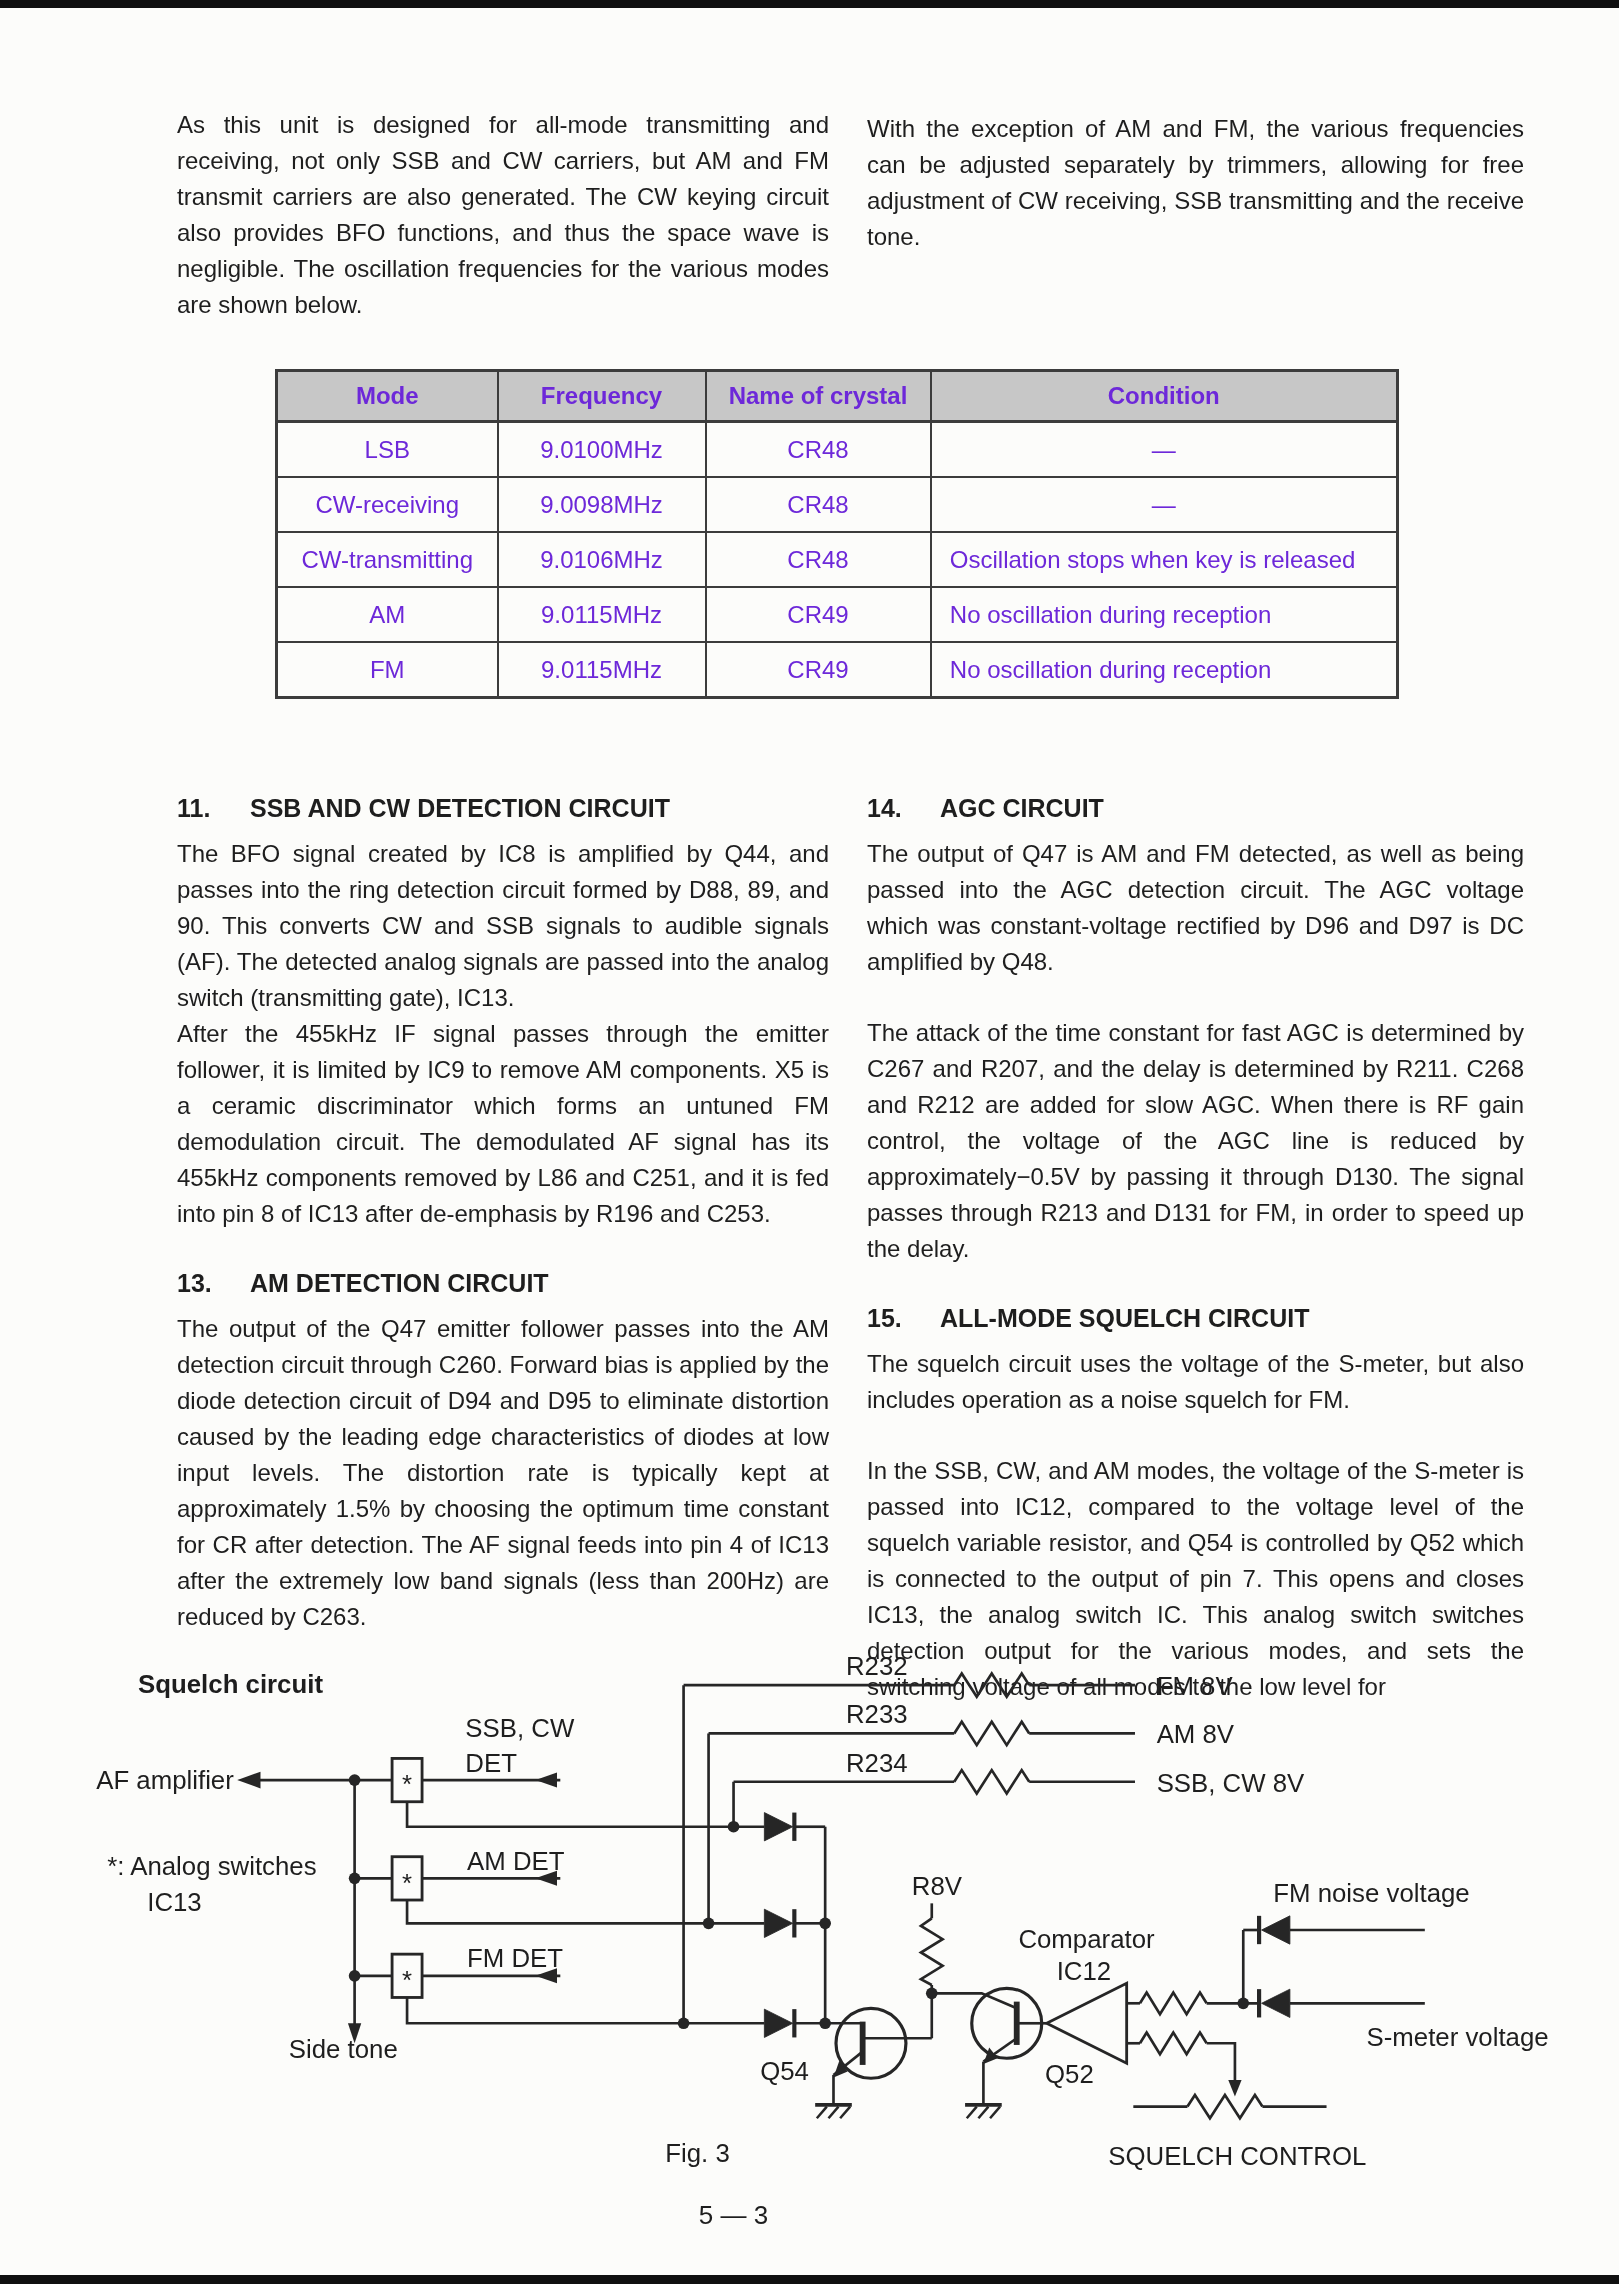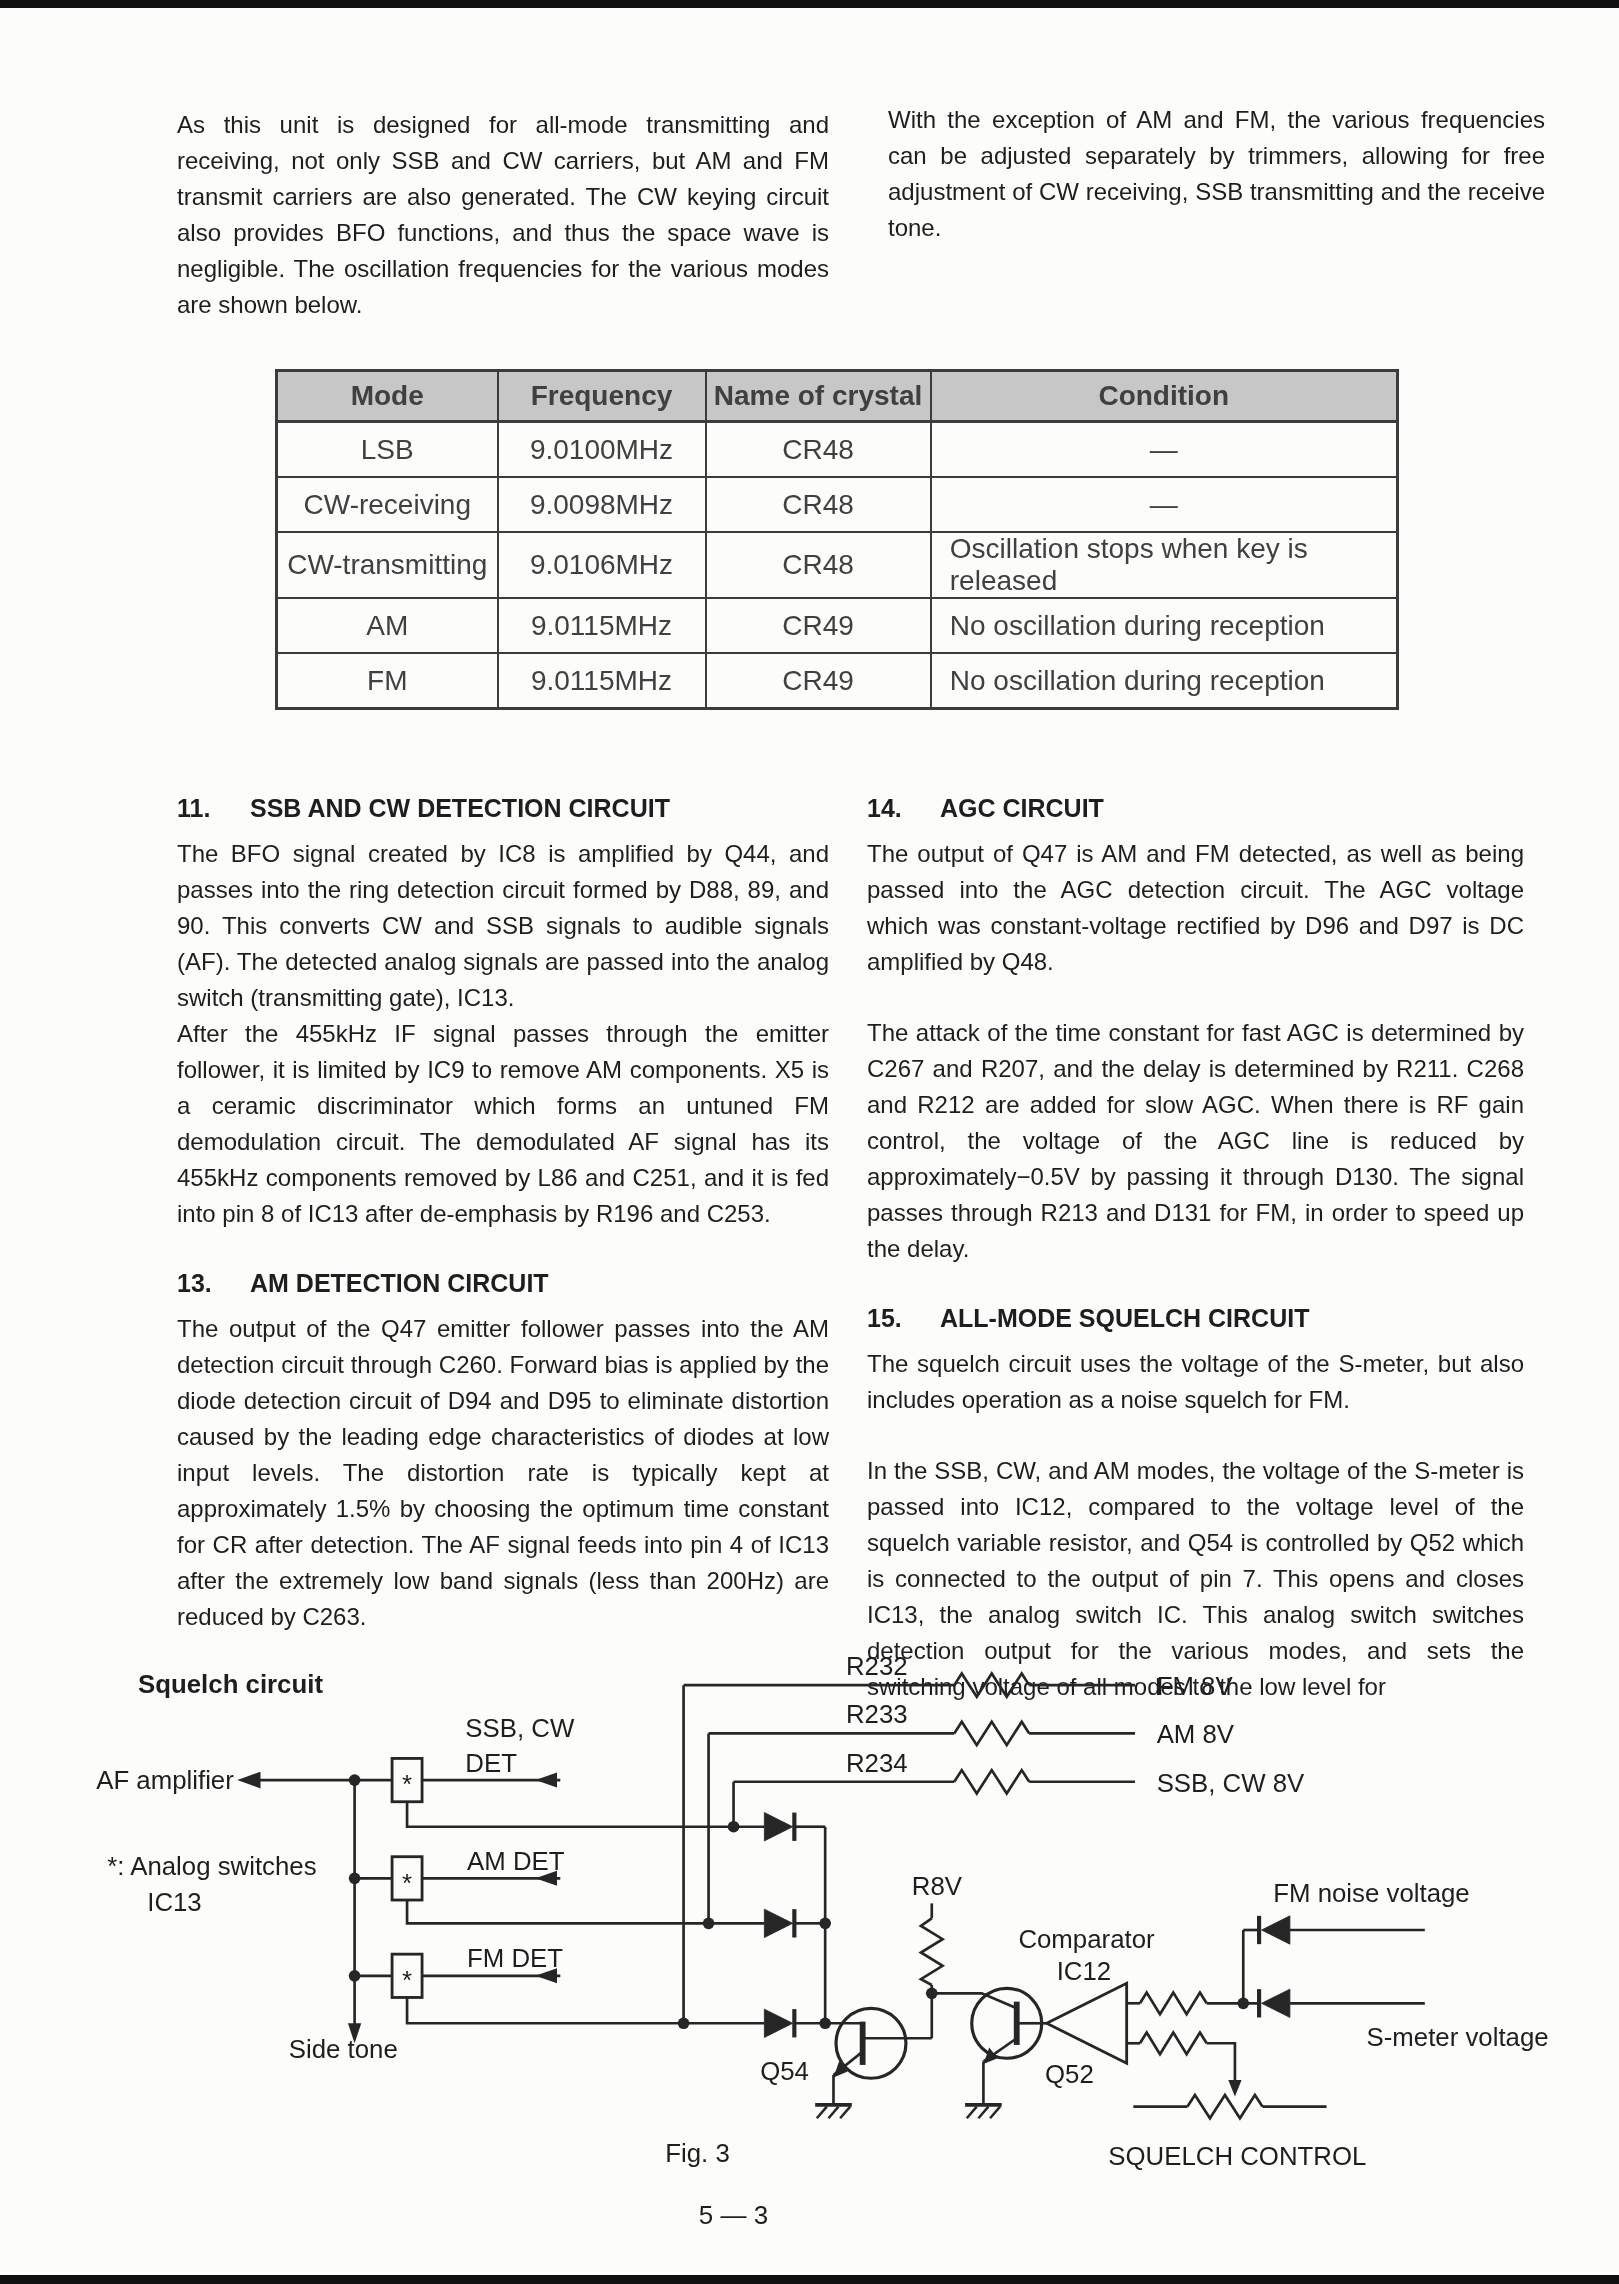--- a/index.html
+++ b/index.html
@@ -6,21 +6,21 @@
   .page{position:relative;width:1620px;height:2284px;background:#fcfcfa;overflow:hidden;
         font-family:"Liberation Sans", sans-serif;color:#1e1e1e;}
   .scan-bar{position:absolute;left:0;width:1620px;background:#101010;}
   .col{position:absolute;font-size:24px;line-height:36px;}
   .col p{margin:0;text-align:justify;}
   .col p.gap{margin-top:35px;}
   .sec-head{display:flex;font-weight:bold;font-size:25px;margin:33px 0 10px 0;}
   .sec-head.first{margin-top:0;}
   .sec-head .num{width:73px;flex:none;}
   table.freq{position:absolute;left:275px;top:369px;border-collapse:collapse;
-             width:1121px;table-layout:fixed;font-size:28px;color:#404040;}
+             width:1121px;table-layout:fixed;font-size:24px;color:#6d28d9;}
   table.freq th, table.freq td{border:2.1px solid #3c3c3c;text-align:center;padding:0 5px;}
   table.freq{border:3.3px solid #3c3c3c;}
   table.freq th{background:#c7c7c7;font-weight:bold;height:48px;border-bottom:3.3px solid #3c3c3c;}
   table.freq td{height:53px;background:#fcfcfa;}
   table.freq td.left{text-align:left;padding-left:18.3px;}
   .c-mode{width:221px;} .c-freq{width:208px;} .c-xtal{width:225px;} .c-cond{width:467px;}
   .pageno{position:absolute;left:650px;top:2200px;width:167px;text-align:center;font-size:26px;}
   svg text{font-family:"Liberation Sans", sans-serif;font-size:31px;fill:#1e1e1e;}
   svg .b{font-weight:bold;}
 </style>
@@ -29,21 +29,21 @@
 
 <div class="page">
 
   <div class="scan-bar" style="top:0;height:7.5px;"></div>
   <div class="scan-bar" style="top:2275px;height:9.2px;"></div>
 
   <div class="col" style="left:177px;top:107px;width:652px;">
     <p>As this unit is designed for all-mode transmitting and receiving, not only SSB and CW carriers, but AM and FM transmit carriers are also generated. The CW keying circuit also provides BFO functions, and thus the space wave is negligible. The oscillation frequencies for the various modes are shown below.</p>
   </div>
 
-  <div class="col" style="left:867px;top:102px;width:657px;margin-left:21px;">
+  <div class="col" style="left:867px;top:111px;width:657px;">
     <p>With the exception of AM and FM, the various frequencies can be adjusted separately by trimmers, allowing for free adjustment of CW receiving, SSB transmitting and the receive tone.</p>
   </div>
 
   <table class="freq">
     <colgroup>
         <col class="c-mode">
         <col class="c-freq">
         <col class="c-xtal">
         <col class="c-cond">
       </colgroup>

